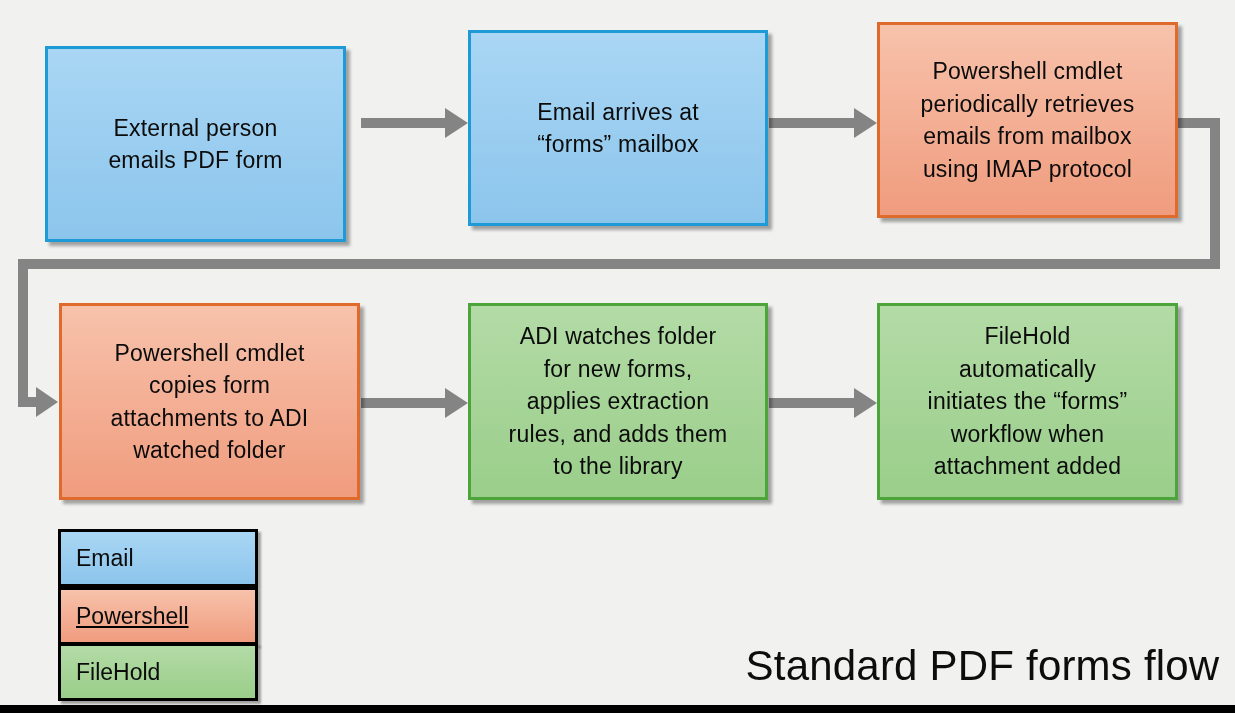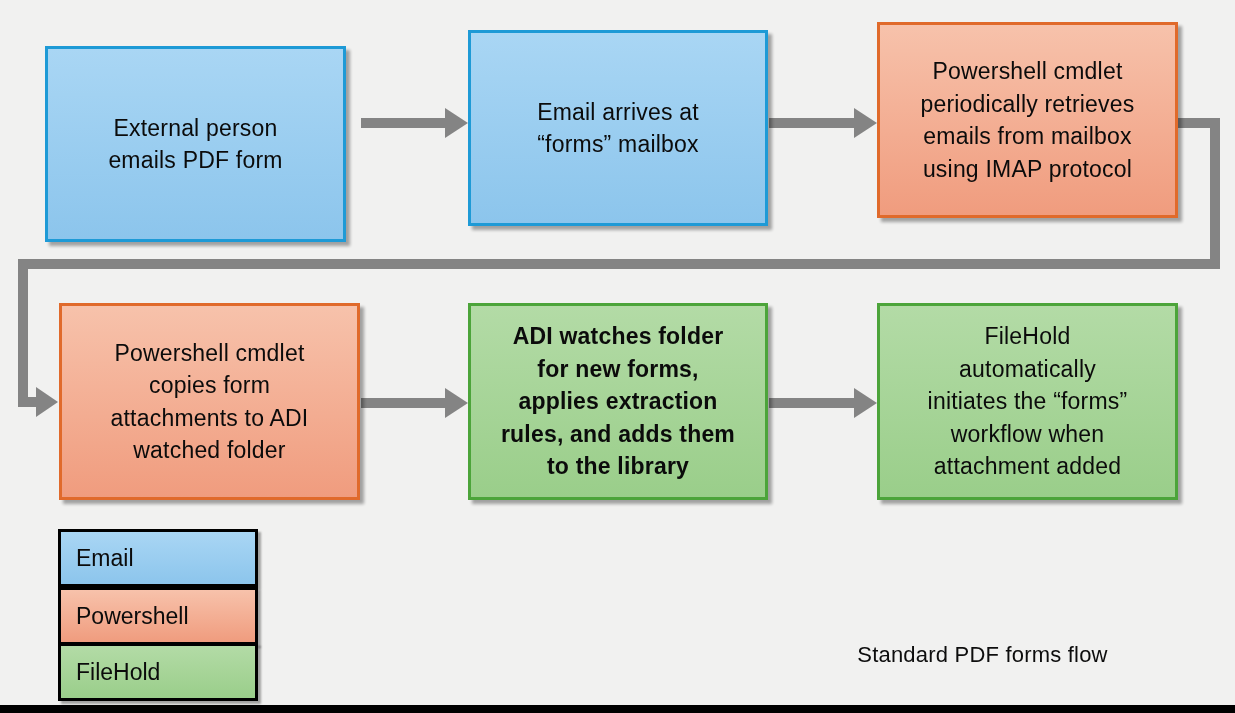--- a/index.html
+++ b/index.html
@@ -40,51 +40,51 @@
     letter-spacing: 0.2px;
   }
   .cat-email      { background: linear-gradient(#a9d6f4, #8cc5ec); border-color: #1e9ad6; }
   .cat-powershell { background: linear-gradient(#f7c2ab, #f09c7e); border-color: #e06a2b; }
   .cat-filehold   { background: linear-gradient(#b3dba6, #9ace8a); border-color: #4ca43a; }
 
   #box-1 { left: 45px;  top: 22px; margin-top: 24px; }
   #box-2 { left: 468px; top: 22px; width: 300px; margin-top: 8px; }
   #box-3 { left: 877px; top: 22px; }
   #box-4 { left: 59px;  top: 303px; height: 197px; }
-  #box-5 { left: 468px; top: 303px; width: 300px; height: 197px; font-weight: bold; }
+  #box-5 { left: 468px; top: 303px; width: 300px; height: 197px; }
   #box-6 { left: 877px; top: 303px; height: 197px; }
 
   .legend-item {
     position: absolute;
     left: 58px;
     width: 200px;
     height: 58px;
     box-sizing: border-box;
     border: 3px solid;
     display: flex;
     align-items: center;
     padding-left: 15px;
     z-index: 2;
     box-shadow: 3px 3px 2px rgba(0,0,0,0.33);
   }
   .legend-item .label {
     font-size: 23px;
     color: #0b0b0b;
   }
   #legend-email      { top: 529px; }
-  #legend-powershell { top: 587px; }
+  #legend-powershell { top: 587px; text-decoration: underline; }
   #legend-filehold   { top: 643px; }
 
   .diagram-title {
     position: absolute;
     left: 742px;
     top: 642px;
     width: 481px;
     text-align: center;
-    font-size: 22px;
+    font-size: 42px;
     color: #0d0d0d;
     letter-spacing: 0.2px;
     z-index: 2;
   }
   .bottom-bar {
     position: absolute;
     left: 0;
     top: 705px;
     width: 1235px;
     height: 8px;

